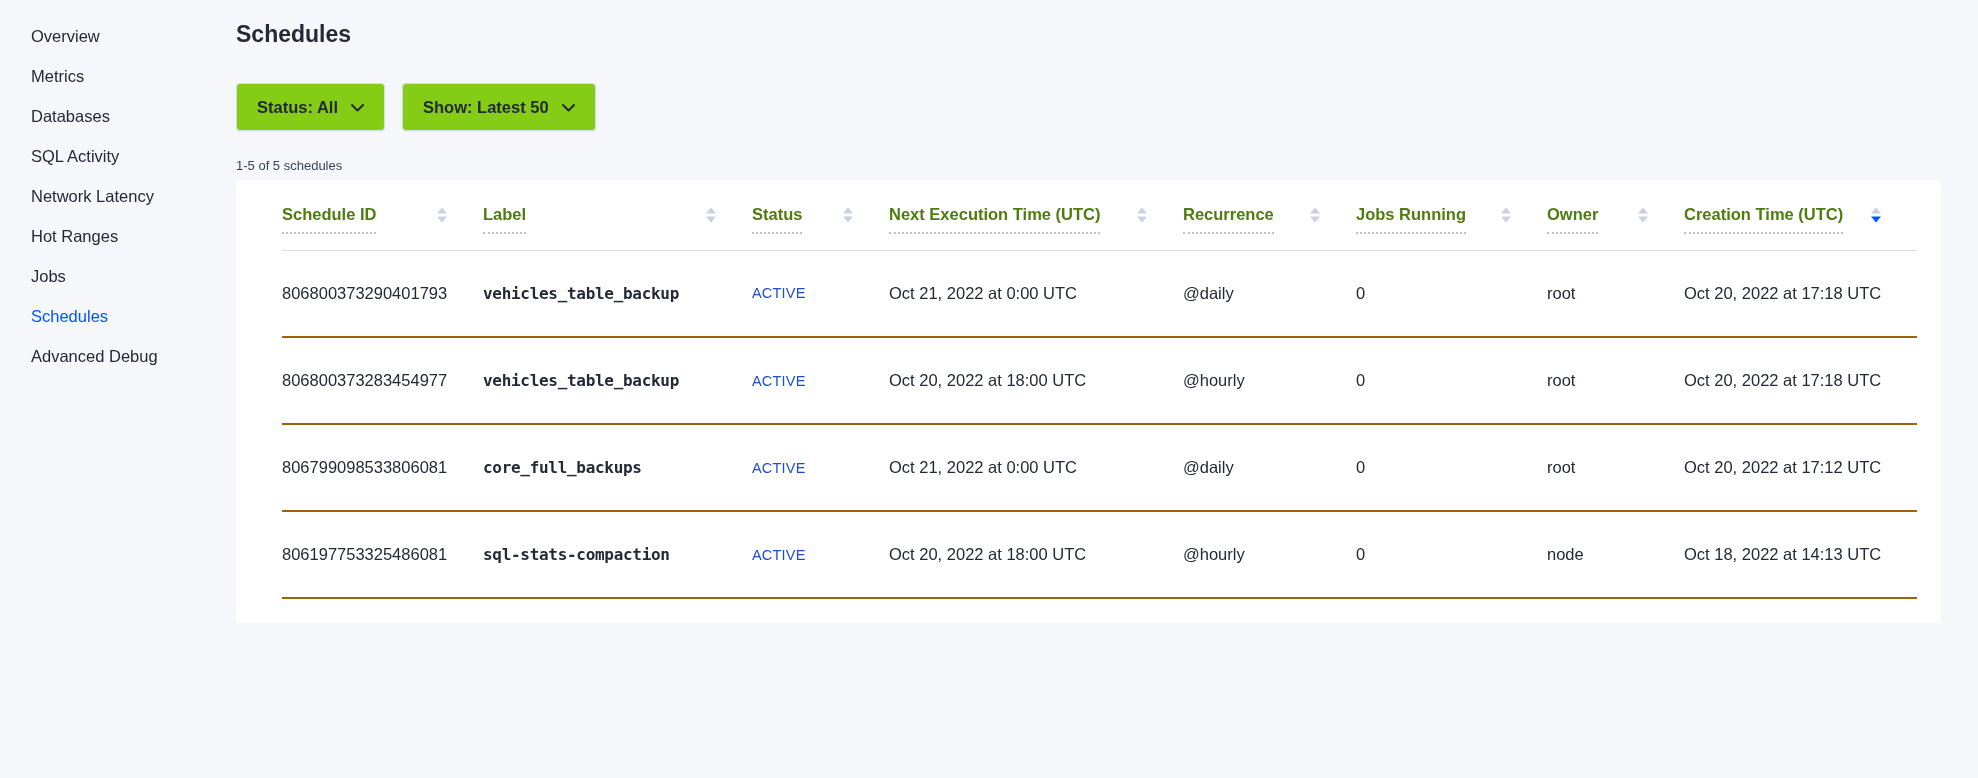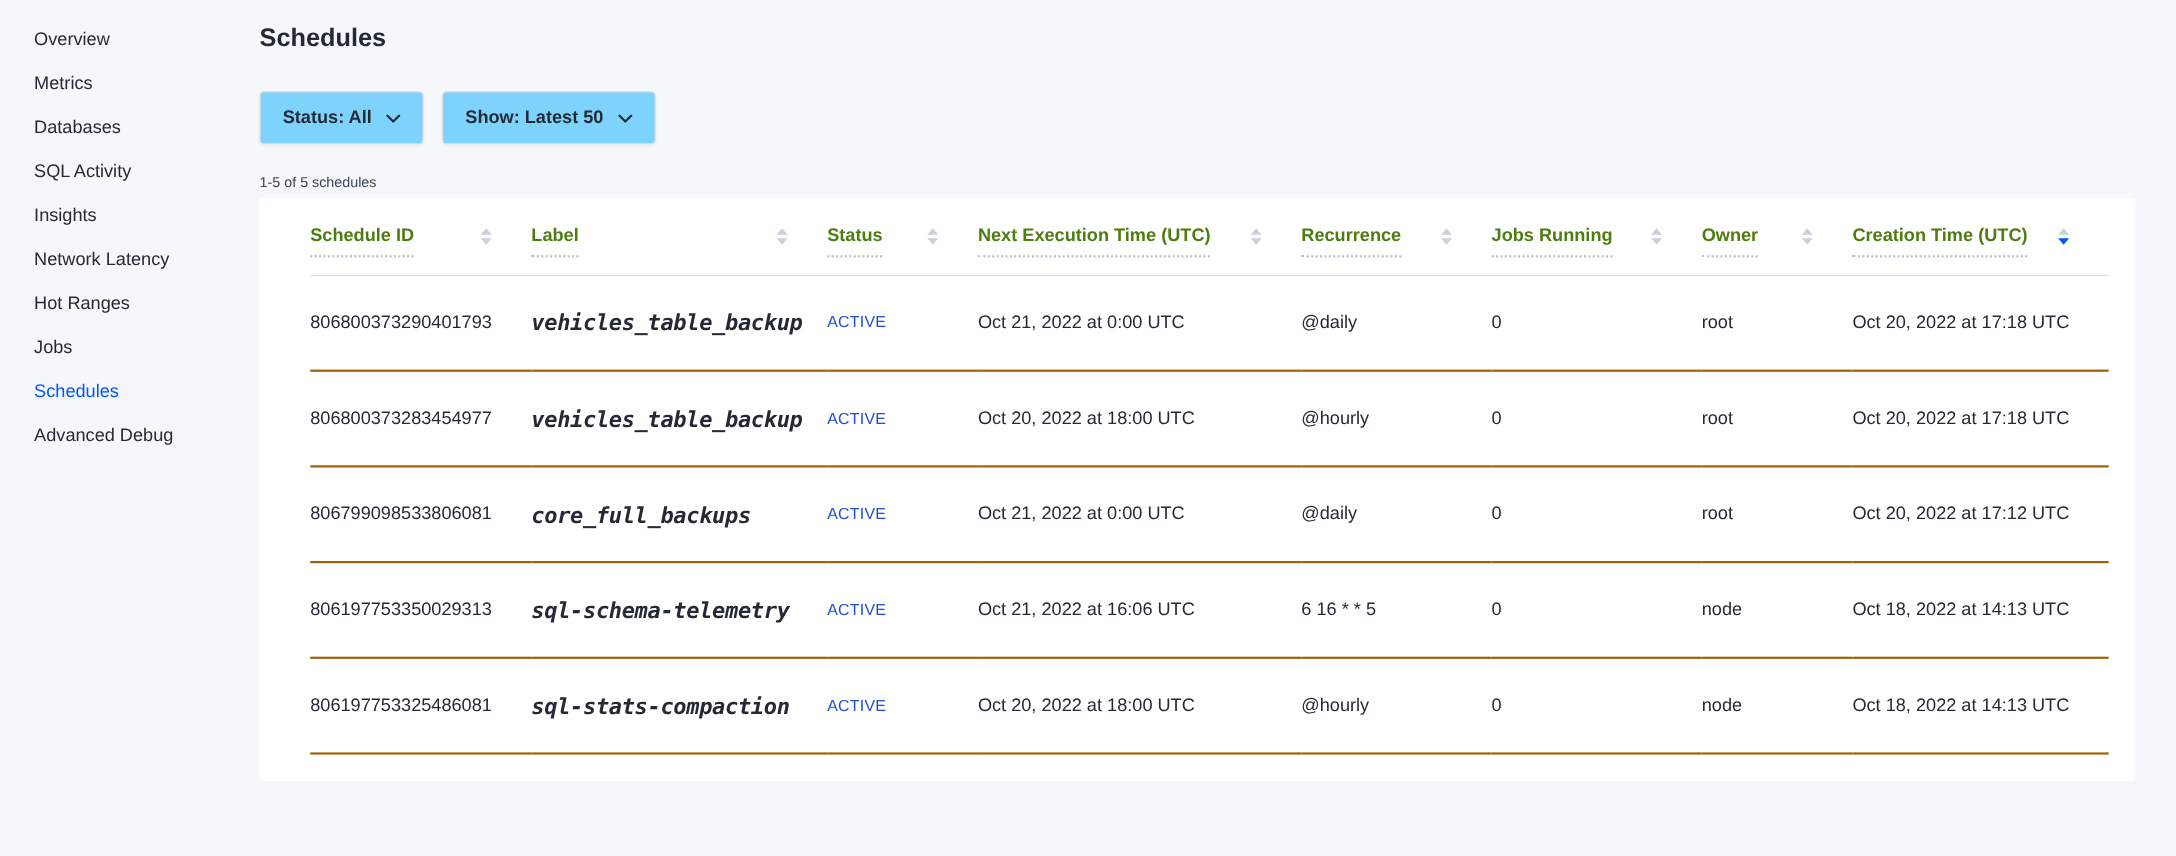--- a/index.html
+++ b/index.html
@@ -23,21 +23,21 @@
 
   
   .content { flex: 0 0 1705px; padding-right: 0; }
   h1.page-title {
     margin-top: 20px; font-size: 23px; line-height: 28px;
     font-weight: 700; color: #242a35;
   }
   .filters { margin-top: 35px; display: flex; gap: 17px; }
   .filter-btn {
     height: 48px; padding: 0 20px;
-    background: #7dd3fc;
+    background: #84cc16;
     border: 1px solid #d6dbe7; border-radius: 4px;
     box-shadow: 0 1px 2px rgba(57, 68, 85, 0.06);
     display: inline-flex; align-items: center; gap: 13px;
     font-family: "Liberation Sans", sans-serif;
     font-size: 16.5px; font-weight: 700; color: #242a35;
     cursor: pointer;
   }
   .filter-btn svg { display: block; margin-top: 2px; }
   .results-count { margin: 27px 0 7px 0; font-size: 13px; color: #394455; }
 
@@ -74,35 +74,34 @@
   .arr-down { border-top: 6px solid #c9d0de; }
   .arr-down.active { border-top-color: #0055ff; }
   td {
     height: 87px; vertical-align: middle; padding: 0;
     font-size: 16.5px; color: #242a35;
     border-bottom: 2px solid #a16207;
     white-space: nowrap;
   }
   td.c-label {
     font-family: "DejaVu Sans Mono", monospace;
-    font-weight: 600; font-size: 20px; letter-spacing: -0.3px; font-style: italic;
+    font-weight: 600; font-size: 16px; letter-spacing: -0.3px;
   }
   td.c-status { font-size: 14.5px; color: #1d4ed8; letter-spacing: 0.2px; }
 </style>
 </head>
 <body>
 
 <div class="layout">
 
   <nav class="sidebar">
     <div class="nav-item">Overview</div>
     <div class="nav-item">Metrics</div>
     <div class="nav-item">Databases</div>
     <div class="nav-item">SQL Activity</div>
-    <div class="nav-item">Insights</div>
     <div class="nav-item">Network Latency</div>
     <div class="nav-item">Hot Ranges</div>
     <div class="nav-item">Jobs</div>
     <div class="nav-item active">Schedules</div>
     <div class="nav-item">Advanced Debug</div>
   </nav>
 
   <main class="content">
 
     <h1 class="page-title">Schedules</h1>
@@ -225,30 +224,20 @@
             <td class="c-id">806799098533806081</td>
             <td class="c-label">core_full_backups</td>
             <td class="c-status">ACTIVE</td>
             <td>Oct 21, 2022 at 0:00 UTC</td>
             <td>@daily</td>
             <td>0</td>
             <td>root</td>
             <td>Oct 20, 2022 at 17:12 UTC</td>
           </tr>
           <tr>
-            <td class="c-id">806197753350029313</td>
-            <td class="c-label">sql-schema-telemetry</td>
-            <td class="c-status">ACTIVE</td>
-            <td>Oct 21, 2022 at 16:06 UTC</td>
-            <td>6 16 * * 5</td>
-            <td>0</td>
-            <td>node</td>
-            <td>Oct 18, 2022 at 14:13 UTC</td>
-          </tr>
-          <tr>
             <td class="c-id">806197753325486081</td>
             <td class="c-label">sql-stats-compaction</td>
             <td class="c-status">ACTIVE</td>
             <td>Oct 20, 2022 at 18:00 UTC</td>
             <td>@hourly</td>
             <td>0</td>
             <td>node</td>
             <td>Oct 18, 2022 at 14:13 UTC</td>
           </tr>
         </tbody>

